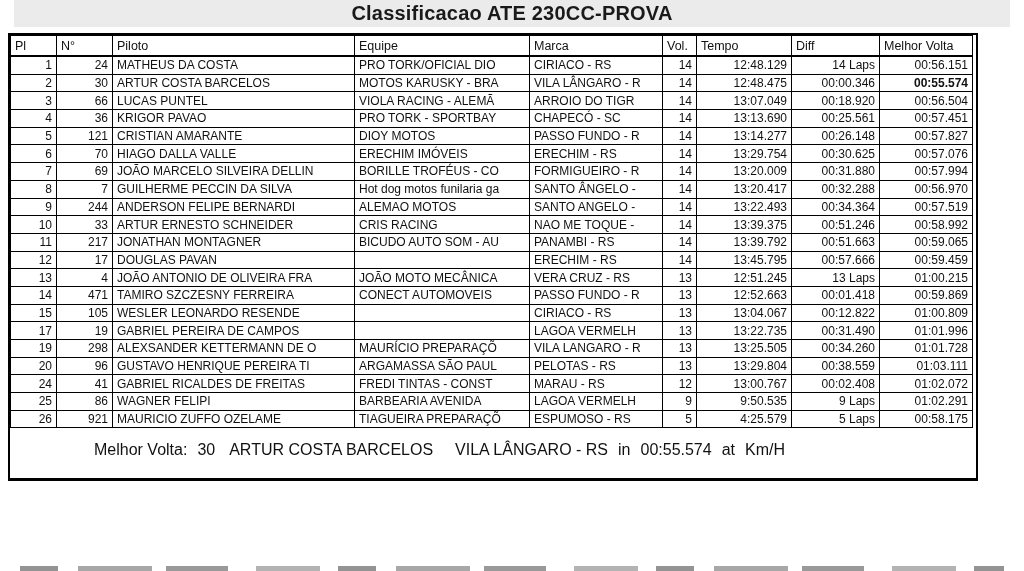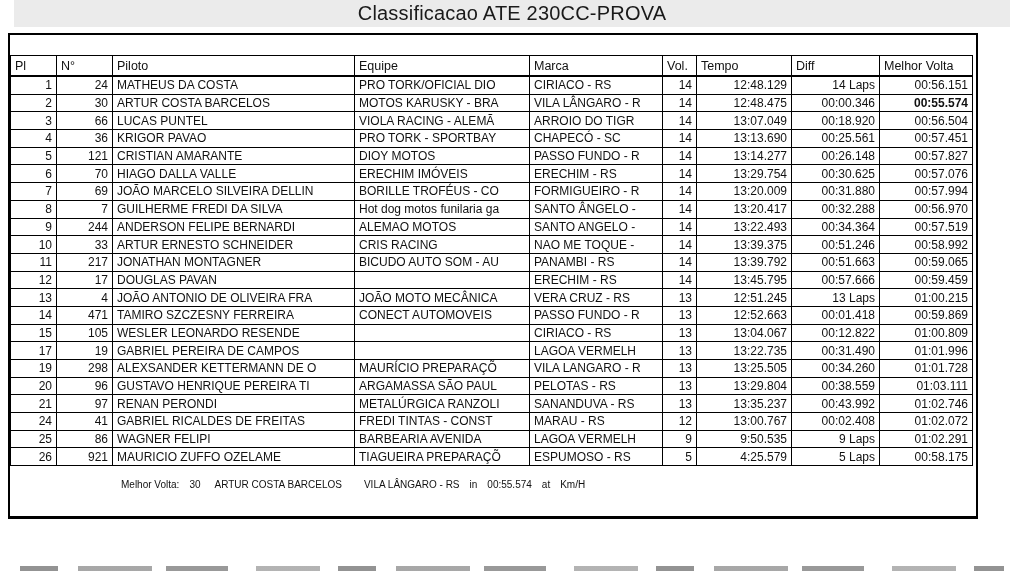--- a/index.html
+++ b/index.html
@@ -1,38 +1,38 @@
 <!DOCTYPE html>
 <html><head>
 <meta charset="utf-8">
 <style>
   html,body{margin:0;padding:0;background:#fff;width:1024px;height:571px;overflow:hidden;
     font-family:"Liberation Sans",sans-serif;-webkit-font-smoothing:antialiased;}
   .page{position:relative;width:1024px;height:571px;background:#fff;}
 
   .title-band{position:absolute;left:14px;top:0;width:996px;height:27px;background:#ebebeb;
     display:flex;align-items:center;justify-content:center;}
-  .title-band h1{margin:0;font-size:20px;font-weight:400;color:#1a1a1a;letter-spacing:.2px;}
+  .title-band h1{margin:0;font-size:20px;font-weight:700;color:#1a1a1a;letter-spacing:.2px;}
 
   .table-wrap{position:absolute;left:8px;top:33px;width:966px;border:2px solid #000;
     border-bottom-width:3px;background:#fff;}
-  table{border-collapse:collapse;table-layout:fixed;width:962px;margin-top:20px;}
+  table{border-collapse:collapse;table-layout:fixed;width:962px;}
   col.c1{width:46px}col.c2{width:56px}col.c3{width:242px}col.c4{width:175px}
   col.c5{width:133px}col.c6{width:34px}col.c7{width:95px}col.c8{width:88px}col.c9{width:93px}
 
   thead th{border:1px solid #000;border-bottom:2px solid #000;height:19px;
     font-size:12.5px;font-weight:400;text-align:left;padding:0 4px;color:#111;
     white-space:nowrap;overflow:hidden;}
   tbody td{border:1px solid #000;height:16.7px;font-size:12px;padding:0 4px;color:#111;
     white-space:nowrap;overflow:hidden;line-height:14px;}
   tbody td:nth-child(1),tbody td:nth-child(2),tbody td:nth-child(6),
   tbody td:nth-child(7),tbody td:nth-child(8),tbody td:nth-child(9){text-align:right;}
   tbody td.bold{font-weight:700;}
 
-  .table-footer{height:37px;padding-top:13px;padding-left:111px;font-size:10px;color:#111;
+  .table-footer{height:37px;padding-top:13px;padding-left:84px;font-size:16px;color:#111;
     white-space:nowrap;}
   .table-footer span{margin-right:10px;}
   .table-footer .fnum{margin-right:14px;}
   .table-footer .fpilot{margin-right:22px;}
 
   .cut-strip{position:absolute;left:20px;top:566px;width:984px;height:5px;opacity:.75;
     background:repeating-linear-gradient(90deg,
       #6f6f6f 0 38px,transparent 38px 58px,
       #8a8a8a 58px 132px,transparent 132px 146px,
       #777 146px 208px,transparent 208px 236px,
@@ -147,21 +147,21 @@
             <td>BORILLE TROFÉUS - CO</td>
             <td>FORMIGUEIRO - R</td>
             <td>14</td>
             <td>13:20.009</td>
             <td>00:31.880</td>
             <td>00:57.994</td>
           </tr>
           <tr>
             <td>8</td>
             <td>7</td>
-            <td>GUILHERME FREDI DA SILVA</td>
+            <td>GUILHERME PECCIN DA SILVA</td>
             <td>Hot dog motos funilaria ga</td>
             <td>SANTO ÂNGELO -</td>
             <td>14</td>
             <td>13:20.417</td>
             <td>00:32.288</td>
             <td>00:56.970</td>
           </tr>
           <tr>
             <td>9</td>
             <td>244</td>
@@ -264,31 +264,20 @@
           <tr>
             <td>20</td>
             <td>96</td>
             <td>GUSTAVO HENRIQUE PEREIRA TI</td>
             <td>ARGAMASSA SÃO PAUL</td>
             <td>PELOTAS - RS</td>
             <td>13</td>
             <td>13:29.804</td>
             <td>00:38.559</td>
             <td>01:03.111</td>
-          </tr>
-          <tr>
-            <td>21</td>
-            <td>97</td>
-            <td>RENAN PERONDI</td>
-            <td>METALÚRGICA RANZOLI</td>
-            <td>SANANDUVA - RS</td>
-            <td>13</td>
-            <td>13:35.237</td>
-            <td>00:43.992</td>
-            <td>01:02.746</td>
           </tr>
           <tr>
             <td>24</td>
             <td>41</td>
             <td>GABRIEL RICALDES DE FREITAS</td>
             <td>FREDI TINTAS  -  CONST</td>
             <td>MARAU - RS</td>
             <td>12</td>
             <td>13:00.767</td>
             <td>00:02.408</td>

